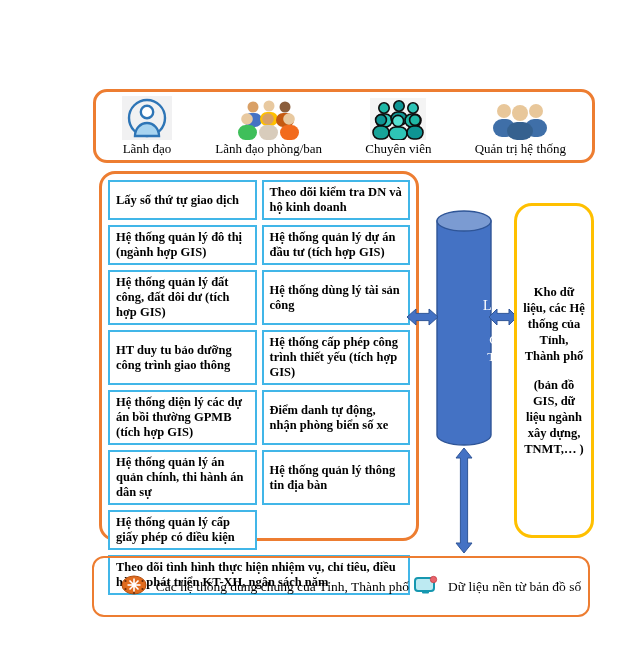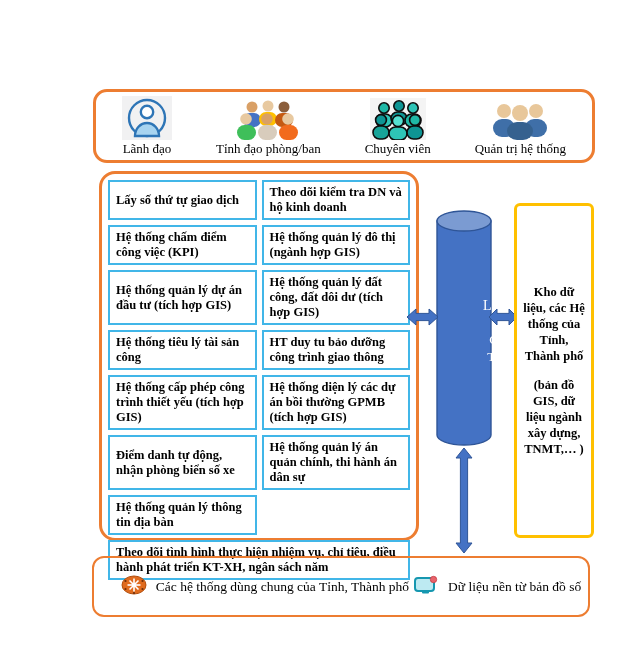--- a/index.html
+++ b/index.html
@@ -33,21 +33,21 @@
   
   .cylinder{position:absolute;left:436px;top:209px;width:56px;height:238px;}
   .cyl-text{
     position:absolute;left:0;top:88px;width:100%;text-align:center;color:#fff;
     font-size:14px;line-height:18px;padding-left:36px;
   }
   .cyl-text .t2{display:block;margin-top:16px;font-size:13.5px;line-height:17px;width:34px;margin-left:auto;margin-right:auto;}
   
   .warehouse{
     position:absolute;left:514px;top:203px;width:80px;height:335px;
-    border:3px solid #FFC000;border-radius:6px;box-sizing:border-box;
+    border:3px solid #FFC000;border-radius:18px;box-sizing:border-box;
     display:flex;flex-direction:column;justify-content:center;align-items:center;
     padding:4px 5px;text-align:center;font-weight:bold;font-size:12.5px;line-height:16px;
     gap:13px;
   }
   
   .arrow{position:absolute;}
   
   .legend-box{
     position:absolute;left:92px;top:556px;width:498px;height:61px;
     border:2.5px solid #ED7D31;border-radius:12px;box-sizing:border-box;
@@ -85,21 +85,21 @@
               <rect x="38" y="15" width="18" height="14" rx="7" fill="#C55A11"></rect>
             <circle cx="9" cy="21" r="5.8" fill="#E8C9A0"></circle>
               <rect x="0" y="27" width="19" height="15" rx="7.5" fill="#3FBF5A"></rect>
             <circle cx="30" cy="21" r="5.8" fill="#D9A066"></circle>
               <rect x="21" y="27" width="19" height="15" rx="7.5" fill="#D8CCBC"></rect>
             <circle cx="51" cy="21" r="5.8" fill="#E8C9A0"></circle>
               <rect x="42" y="27" width="19" height="15" rx="7.5" fill="#F26B1D"></rect>
           </g>
         </svg>
       </span>
-      <span class="rlabel">Tỉnh đạo phòng/ban</span>
+      <span class="rlabel">Lãnh đạo phòng/ban</span>
     </div>
     <div class="role">
       <span class="ric">
         <svg width="56" height="42" viewBox="0 0 56 42">
           <rect x="0" y="0" width="56" height="42" fill="#f4f4f4"></rect>
           <g stroke="#0d0d0d" stroke-width="1.6">
             <circle cx="14" cy="10" r="5.2" fill="#1FB8A6"></circle>
               <rect x="6" y="16" width="16" height="13" rx="6.5" fill="#2EC4B6"></rect>
             <circle cx="29" cy="8" r="5.2" fill="#0E9594"></circle>
               <rect x="21" y="14" width="16" height="13" rx="6.5" fill="#0E9594"></rect>
@@ -127,31 +127,31 @@
             <rect x="16" y="22" width="26" height="18" rx="10" fill="#35618F"></rect>
         </svg>
       </span>
       <span class="rlabel">Quản trị hệ thống</span>
     </div>
   </div>
 
   <div class="systems-panel">
     <div class="cell">Lấy số thứ tự giao dịch</div>
     <div class="cell">Theo dõi kiểm tra DN và hộ kinh doanh</div>
-    <div class="cell">Hệ thống chấm điểm công việc (KPI)</div>
     <div class="cell">Hệ thống quản lý đô thị (ngành hợp GIS)</div>
     <div class="cell">Hệ thống quản lý dự án đầu tư (tích hợp GIS)</div>
     <div class="cell">Hệ thống quản lý đất công, đất dôi dư (tích hợp GIS)</div>
-    <div class="cell">Hệ thống tiêu lý tài sản công</div>
+    <div class="cell">Hệ thống dùng lý tài sản công</div>
     <div class="cell">HT duy tu bảo dưỡng công trình giao thông</div>
     <div class="cell">Hệ thống cấp phép công trình thiết yếu (tích hợp GIS)</div>
     <div class="cell">Hệ thống diện lý các dự án bồi thường GPMB (tích hợp GIS)</div>
     <div class="cell">Điểm danh tự động, nhận phòng biển số xe</div>
     <div class="cell">Hệ thống quản lý án quản chính, thi hành án dân sự</div>
     <div class="cell">Hệ thống quản lý thông tin địa bàn</div>
+    <div class="cell">Hệ thống quản lý cấp giấy phép có điều kiện</div>
     <div class="cell wide">Theo dõi tình hình thực hiện nhiệm vụ, chỉ tiêu, điều hành phát triển KT-XH, ngân sách năm</div>
   </div>
 
   <div class="cylinder">
     <svg width="56" height="238" viewBox="0 0 56 238">
       <path d="M1,12 V226 A27,10 0 0 0 55,226 V12 Z" fill="#4472C4" stroke="#2F5597" stroke-width="1.4"></path>
       <ellipse cx="28" cy="12" rx="27" ry="10" fill="#7B9BD2" stroke="#2F5597" stroke-width="1.4"></ellipse>
     </svg>
     <div class="cyl-text">
       <span class="t1">LGSP</span>

